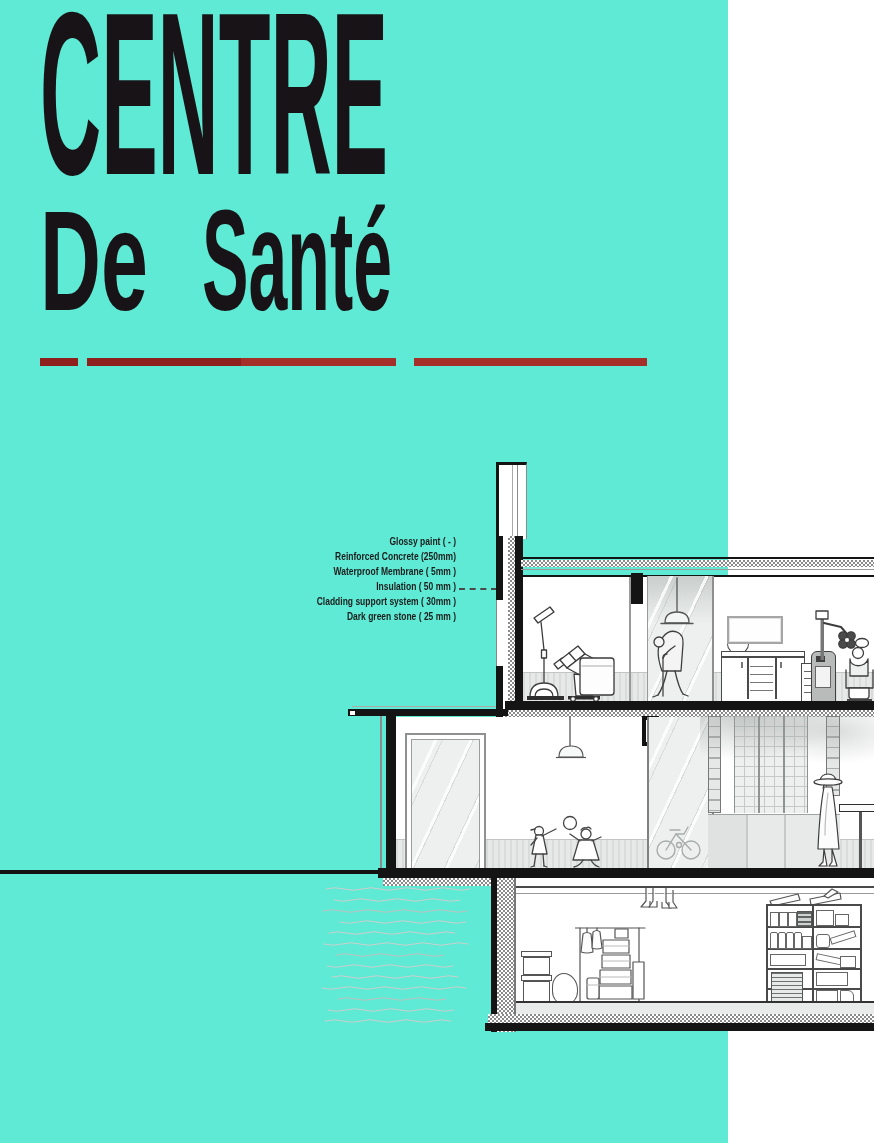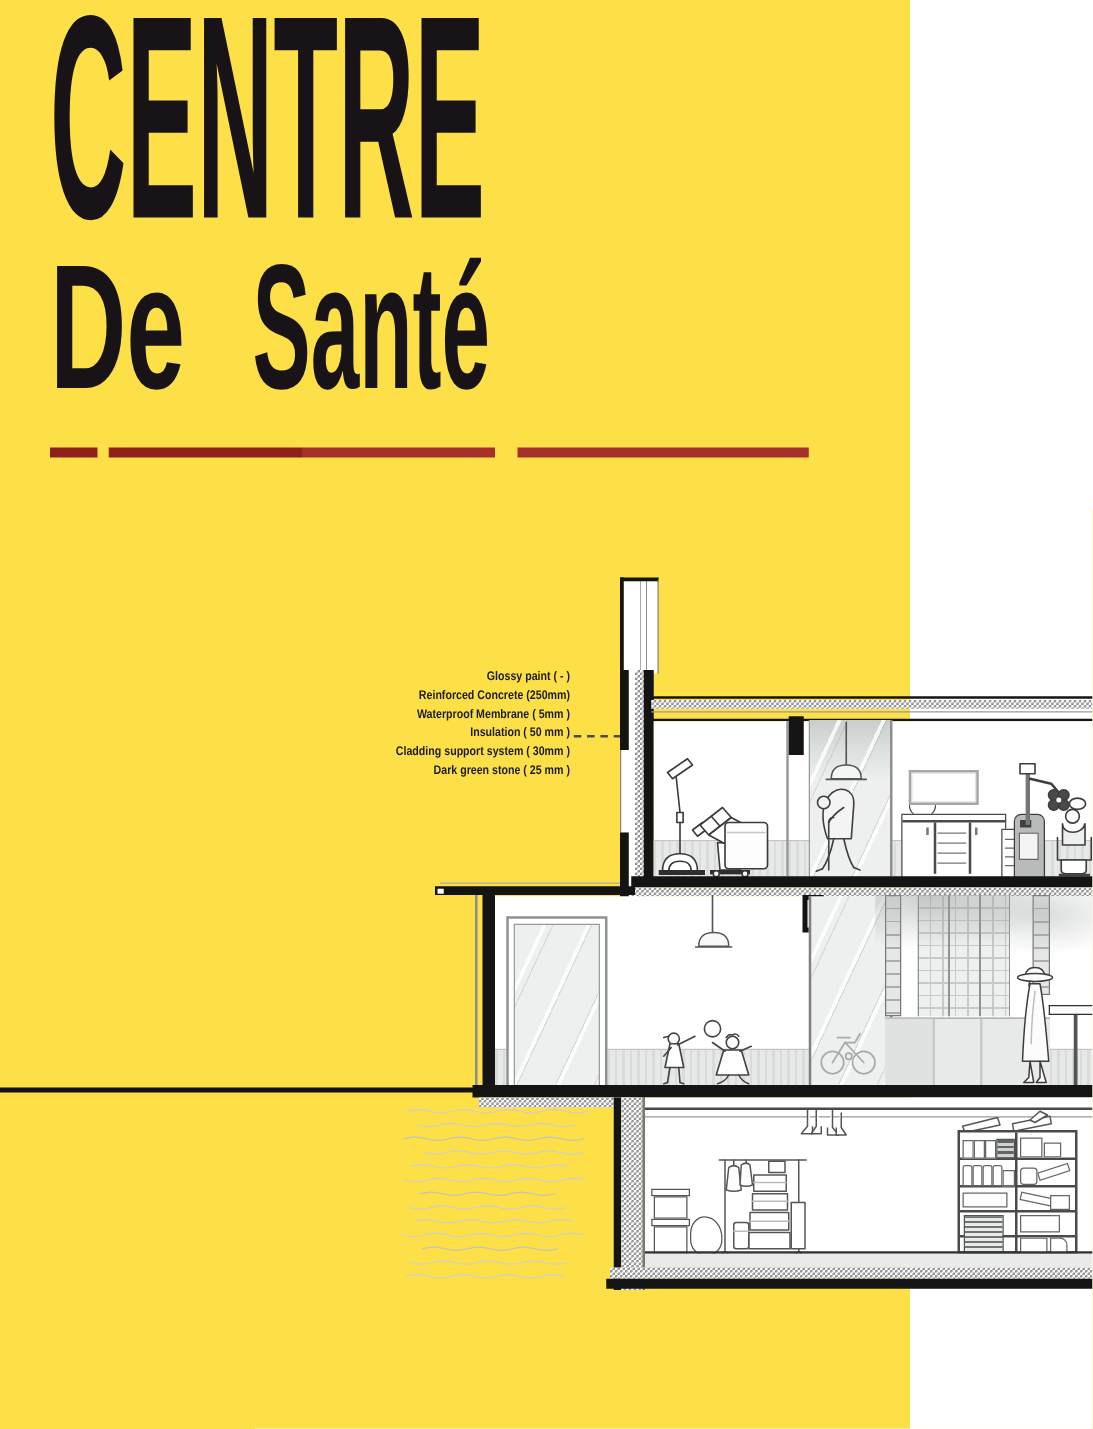--- a/index.html
+++ b/index.html
@@ -1,17 +1,17 @@
 <!DOCTYPE html>
 <html><head>
 <meta charset="utf-8">
 <style>
   html,body{margin:0;padding:0;width:874px;height:1143px;background:#fff;overflow:hidden;
             font-family:"Liberation Sans",sans-serif;}
-  .page{position:relative;width:728px;height:1143px;background:#fde047;}
+  .page{position:relative;width:728px;height:1143px;background:#5eead4;}
   .a{position:absolute;}
   .ink{background:#141414;}
   .stp{background-color:#fff;
        background-image:linear-gradient(45deg,#8a8a8a 25%,transparent 25%,transparent 75%,#8a8a8a 75%),
                         linear-gradient(45deg,#8a8a8a 25%,transparent 25%,transparent 75%,#8a8a8a 75%);
        background-size:4px 4px;background-position:0 0,2px 2px;}
   .board{background:repeating-linear-gradient(90deg,#d9dcdb 0 2px,#e7e9e8 2px 6px);border-top:1px solid #c2c5c4;}
   .gl{background-color:#edf0ef;
       background-image:repeating-linear-gradient(115deg,transparent 0 20px,rgba(255,255,255,.8) 20px 23px,transparent 23px 32px),
                        repeating-linear-gradient(115deg,transparent 0 27px,rgba(150,155,153,.25) 27px 28px);}

